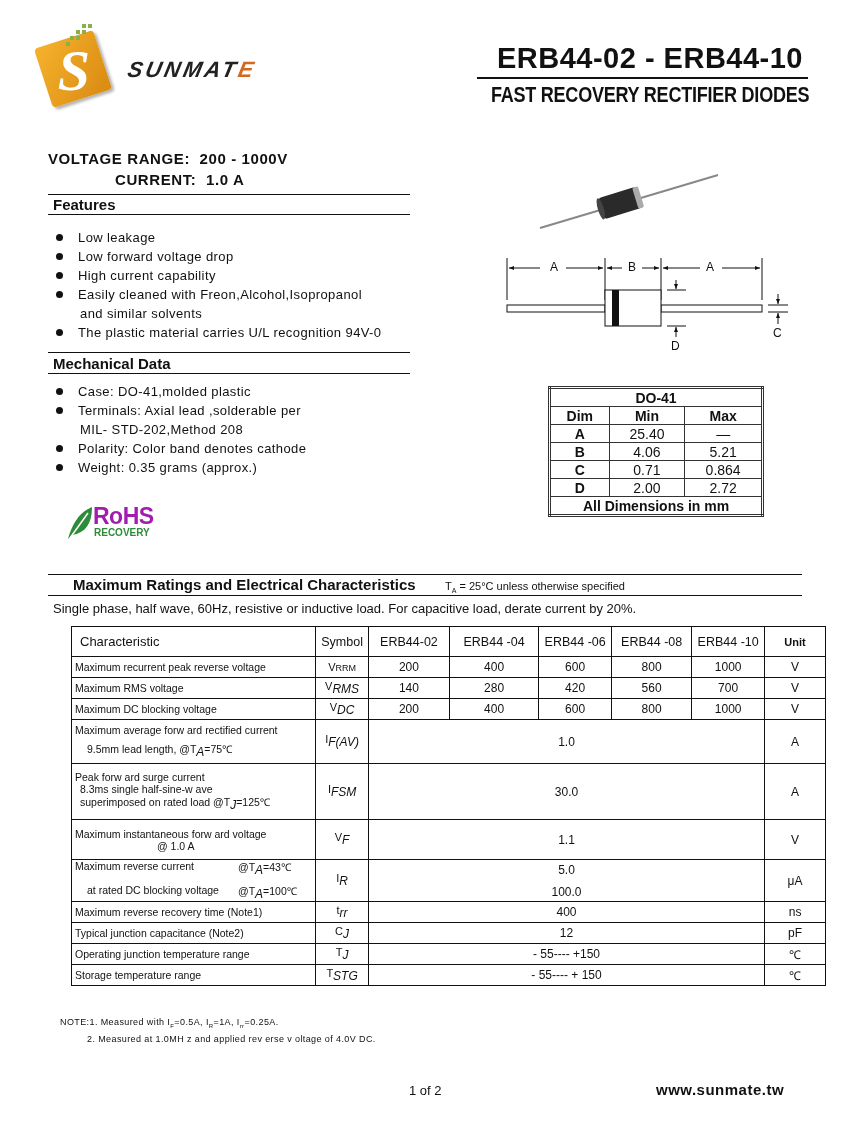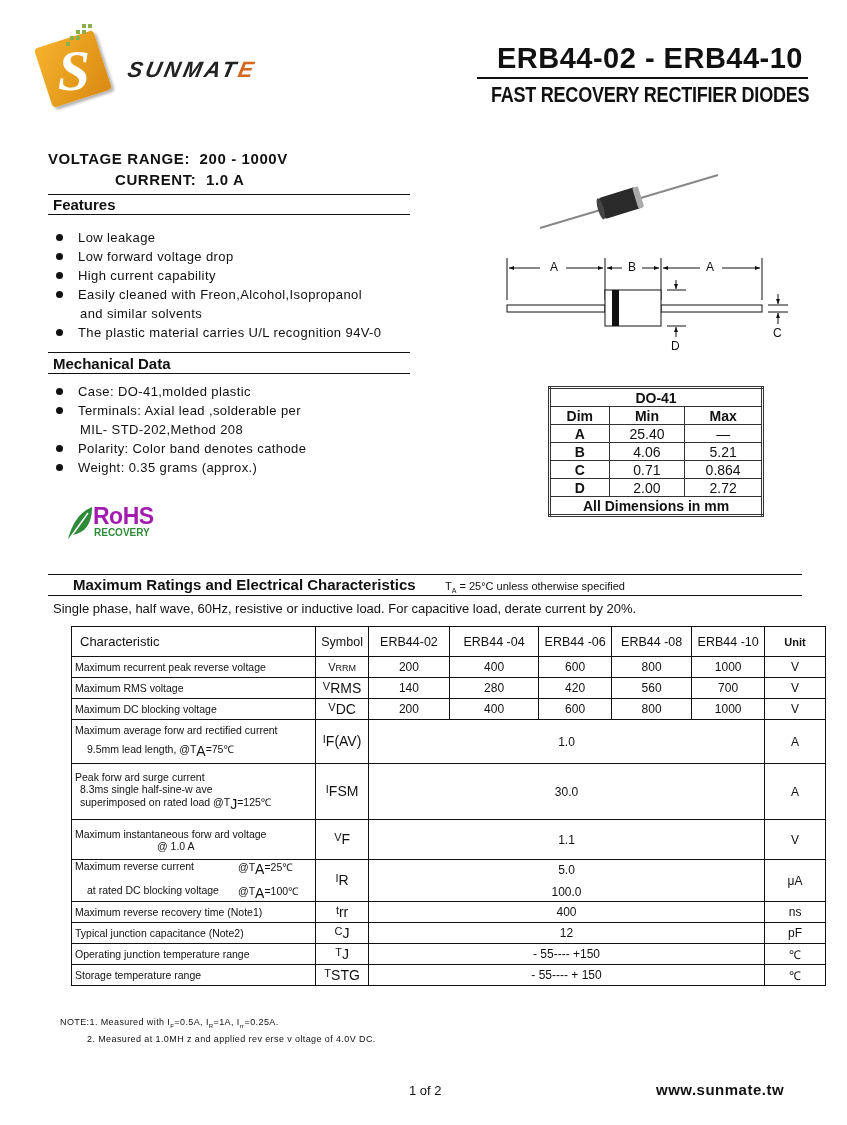--- a/index.html
+++ b/index.html
@@ -36,21 +36,21 @@
   .mr-cond { left:445px; top:580px; font-size:11px; }
   .mr-cond sub { font-size:7px; }
   .mr-note { left:53px; top:601px; font-size:13px; }
   
   .mt { left:54px; top:626px; width:755px; border-collapse:collapse; font-size:11px;margin-left:17px; }
   .mt td { border:1px solid #111; text-align:center; padding:0 2px; }
   .mt td.ch { text-align:left; padding-left:3px; font-size:10.5px; }
   .mt .hdr td { height:29px; font-size:12.5px; }
   .mt .hdr td.ch { font-size:13px; padding-left:8px; }
   .mt .num { font-size:12px; }
-  .mt sub { font-size:14px; }
+  .mt sub { font-size:12px;font-style:italic; }
   .notes { left:60px; top:1016px; font-size:9px; letter-spacing:0.4px; line-height:13px; }
   .notes div.i { padding-left:27px; }
   .page { left:409px; top:1083px; font-size:13px; }
   .site { left:656px; top:1081px; font:bold 15px "Liberation Sans", sans-serif; letter-spacing:0.5px; }
 </style>
 </head>
 <body>
 
 <div class="abs logo-mark"></div>
 <div class="abs logo-s">S</div>
@@ -272,21 +272,21 @@
           <div style="padding-left:82px">@ 1.0  A</div>
         </td>
     <td><span>V</span><sub>F</sub></td>
     <td colspan="5" class="num">1.1</td>
     <td class="num">V</td>
   </tr>
   <tr style="height:42px">
     <td class="ch">
       <div style="display:flex">
             <span style="width:163px">Maximum reverse current</span>
-            <span><span>@T</span><sub>A</sub><span>=25℃</span></span>
+            <span><span>@T</span><sub>A</sub><span>=43℃</span></span>
           </div>
       <div style="display:flex;padding-top:6px">
             <span style="width:163px;padding-left:12px;box-sizing:border-box">at rated DC blocking  voltage</span>
             <span><span>@T</span><sub>A</sub><span>=100℃</span></span>
           </div>
     </td>
     <td><span>I</span><sub>R</sub></td>
     <td colspan="5" class="num">
           <div>5.0</div>
           <div style="padding-top:8px">100.0</div>

